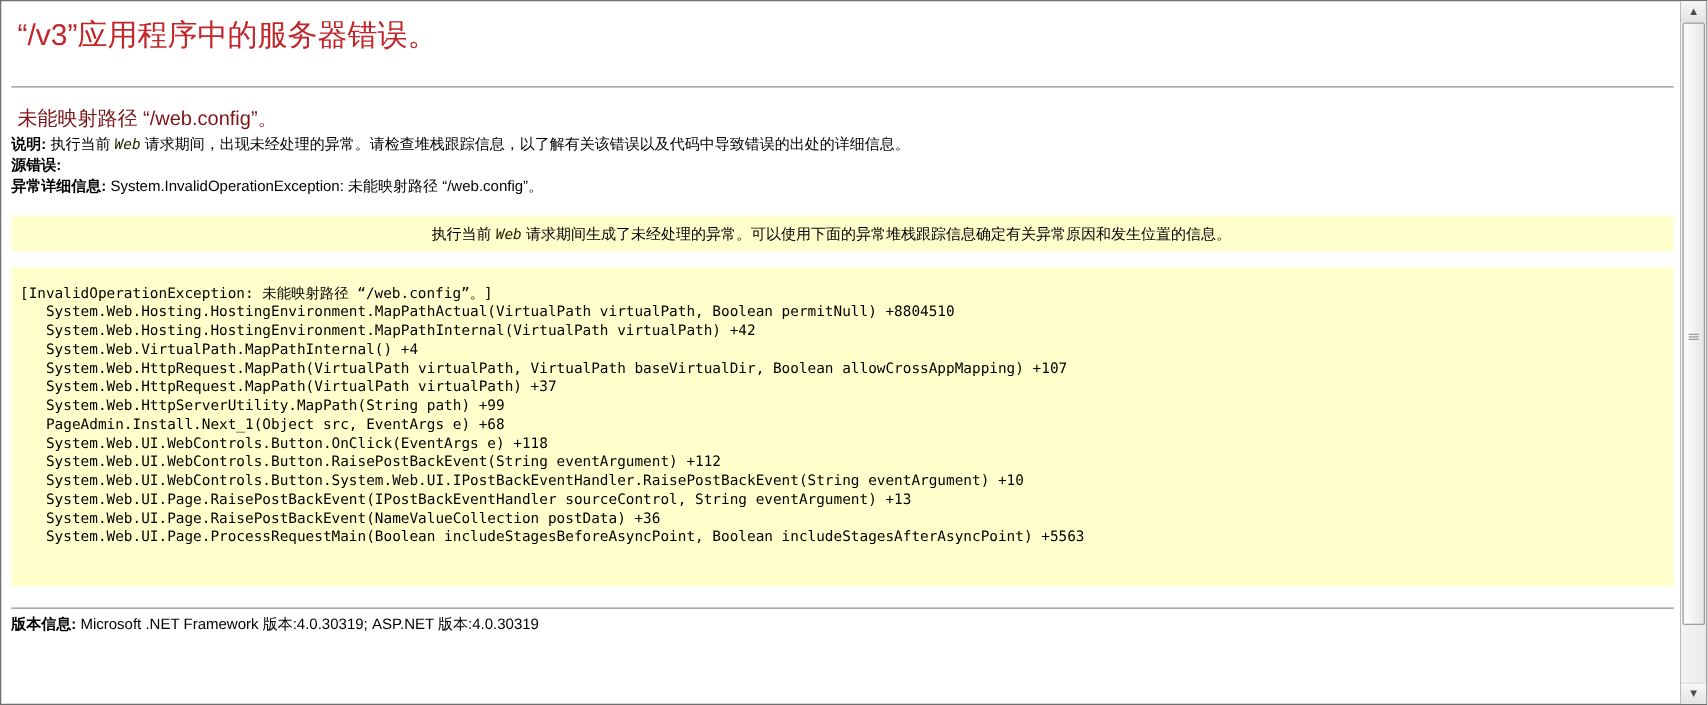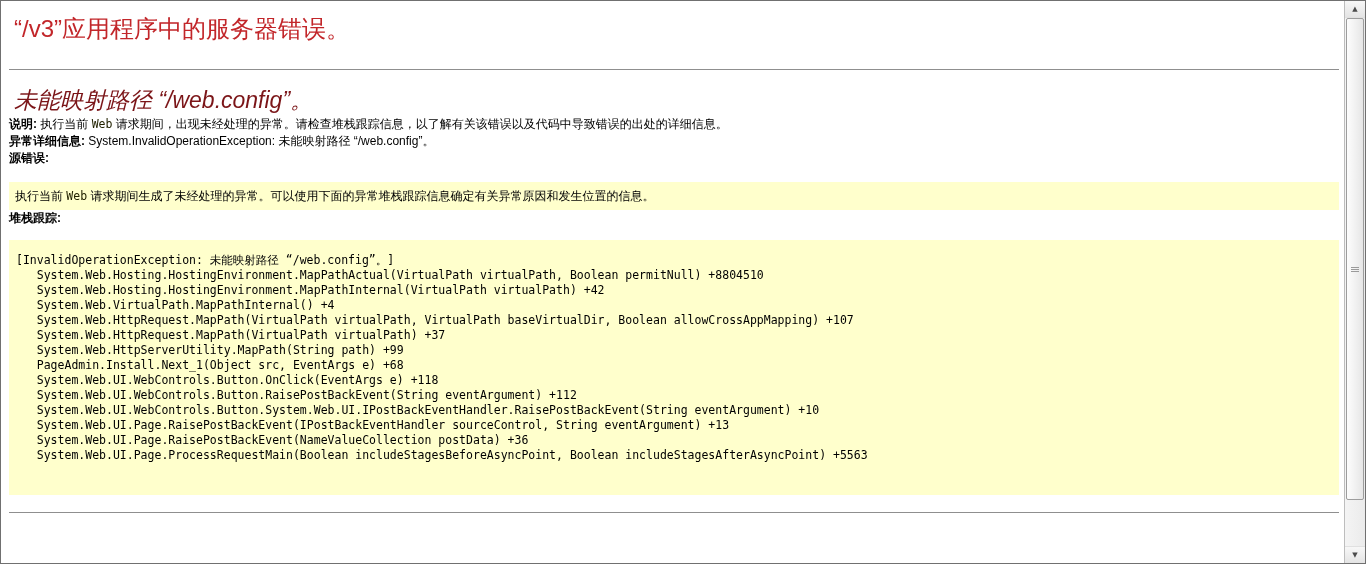--- a/index.html
+++ b/index.html
@@ -35,52 +35,53 @@
     margin: 13px 0 25px 5px;
     line-height: 1.25;
   }
   hr.rule {
     border: none;
     border-top: 1px solid #8f8f8f;
     height: 0;
     margin: 0;
   }
   h2.page-subtitle {
-    font-size: 23px;
+    font-size: 16px;
     font-weight: normal;
-    font-style: italic;
     color: var(--subtitle-color);
     margin: 16px 0 0 5px;
     line-height: 1.3;
   }
   p.line {
     font-size: 12px;
     line-height: 17px;
     margin: 0;
   }
   p.line b { font-weight: bold; margin-top: 28px; }
   .m-desc   { margin-top: 26px; }
   .m-exc    { margin-top: 13px; }
   .m-srclbl { margin-top: 13px; }
   .m-stklbl { margin-top: 11px; }
 
   code.inline-code {
     font-family: "DejaVu Sans Mono", monospace;
     font-size: 11.5px;
     color: #222200;
+    font-style: italic;
   }
 
   .codebox {
     background: var(--box-bg);
     margin-top: 15px;
   }
   .codebox.source {
     padding: 6px 24px 6px 6px;
     font-size: 12px;
     line-height: 16px;
+    text-align: center;
   }
   .codebox.stack {
     margin-top: 13px;
     padding: 13px 8px 32px 7px;
   }
   pre.stack-pre {
     margin: 0;
     font-family: "DejaVu Sans Mono", monospace;
     font-size: 11.5px;
     line-height: 15px;
@@ -152,34 +153,34 @@
   <div class="page">
 
     <h1 class="page-title">“/v3”应用程序中的服务器错误。</h1>
 
     <hr class="rule">
 
     <h2 class="page-subtitle">未能映射路径 “/web.config”。</h2>
 
     <p class="line m-desc"><b>说明:</b><span> 执行当前 </span><code class="inline-code">Web</code><span> 请求期间，出现未经处理的异常。请检查堆栈跟踪信息，以了解有关该错误以及代码中导致错误的出处的详细信息。</span></p>
 
+    <p class="line m-srclbl"><b>源错误:</b></p>
+
     <p class="line m-exc"><b>异常详细信息:</b><span> System.InvalidOperationException: 未能映射路径 “/web.config”。</span></p>
-
-    <p class="line m-srclbl"><b>源错误:</b></p>
 
     <div class="codebox source"><span>执行当前 </span><code class="inline-code">Web</code><span> 请求期间生成了未经处理的异常。可以使用下面的异常堆栈跟踪信息确定有关异常原因和发生位置的信息。</span></div>
 
-    <p class="line m-stklbl"><b>堆栈跟踪:</b></p>
 
     <div class="codebox stack">
       <pre class="stack-pre"><div>[InvalidOperationException: 未能映射路径 “/web.config”。]</div><div>   System.Web.Hosting.HostingEnvironment.MapPathActual(VirtualPath virtualPath, Boolean permitNull) +8804510</div><div>   System.Web.Hosting.HostingEnvironment.MapPathInternal(VirtualPath virtualPath) +42</div><div>   System.Web.VirtualPath.MapPathInternal() +4</div><div>   System.Web.HttpRequest.MapPath(VirtualPath virtualPath, VirtualPath baseVirtualDir, Boolean allowCrossAppMapping) +107</div><div>   System.Web.HttpRequest.MapPath(VirtualPath virtualPath) +37</div><div>   System.Web.HttpServerUtility.MapPath(String path) +99</div><div>   PageAdmin.Install.Next_1(Object src, EventArgs e) +68</div><div>   System.Web.UI.WebControls.Button.OnClick(EventArgs e) +118</div><div>   System.Web.UI.WebControls.Button.RaisePostBackEvent(String eventArgument) +112</div><div>   System.Web.UI.WebControls.Button.System.Web.UI.IPostBackEventHandler.RaisePostBackEvent(String eventArgument) +10</div><div>   System.Web.UI.Page.RaisePostBackEvent(IPostBackEventHandler sourceControl, String eventArgument) +13</div><div>   System.Web.UI.Page.RaisePostBackEvent(NameValueCollection postData) +36</div><div>   System.Web.UI.Page.ProcessRequestMain(Boolean includeStagesBeforeAsyncPoint, Boolean includeStagesAfterAsyncPoint) +5563</div></pre>
     </div>
 
     <hr class="rule rule-bottom">
 
+    <div class="footer"><b>版本信息:</b><span> Microsoft .NET Framework 版本:4.0.30319; ASP.NET 版本:4.0.30319</span></div>
 
   </div>
 
   <div class="scrollbar">
     <div class="sb-btn sb-up">
       <span class="sb-arrow">▲</span>
     </div>
     <div class="sb-track">
       <div class="sb-thumb">
         <span class="grip"></span>

